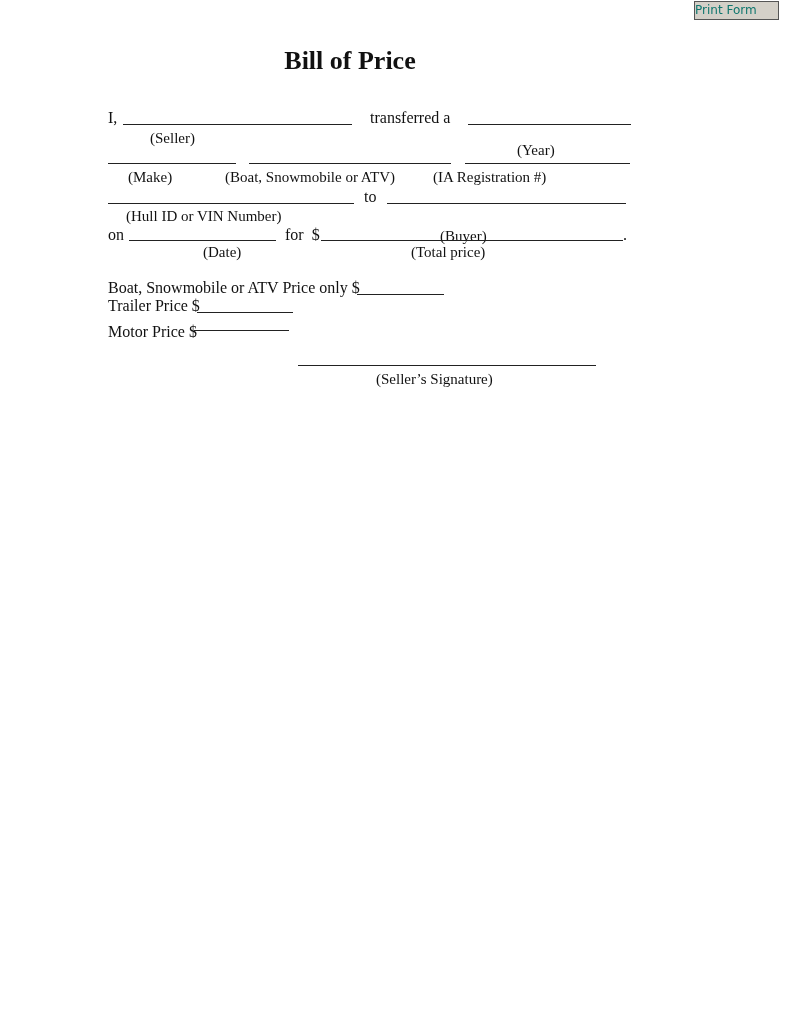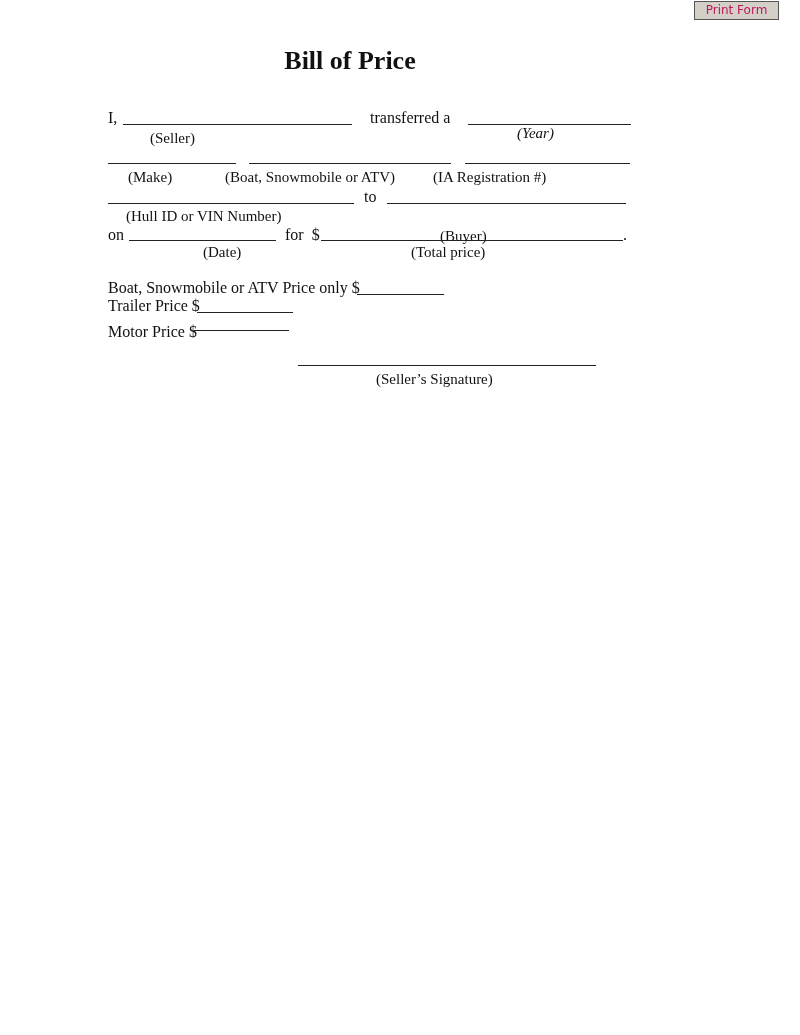--- a/index.html
+++ b/index.html
@@ -1,40 +1,40 @@
 <!DOCTYPE html>
 <html><head>
 <meta charset="utf-8">
 <style>
   html, body { margin: 0; padding: 0; background: #ffffff; }
   body { width: 800px; height: 1035px; position: relative; overflow: hidden;
          font-family: "Liberation Serif", "DejaVu Serif", serif; color: #111; }
   .print-btn { position: absolute; left: 694px; top: 1px; width: 85px; height: 19px;
                background: #d4d0c8; border: 1px solid #555; box-sizing: border-box;
                font-family: "DejaVu Sans", "Liberation Sans", sans-serif; font-size: 12px;
-               text-align: center; line-height: 17px; color: #be185d; cursor: pointer; }
+               text-align: left; line-height: 17px; color: #0f766e; cursor: pointer; }
   .title { position: absolute; left: 0; width: 700px; top: 46px; text-align: center;
            font-weight: bold; font-size: 26px; }
   .t { position: absolute; font-size: 16px; white-space: nowrap; line-height: 18px; }
   .lbl { position: absolute; font-size: 15px; white-space: nowrap; line-height: 18px; }
   .line { position: absolute; height: 0; border-bottom: 1px solid #222; }
 </style>
 </head>
 <body>
 
 <div class="print-btn">Print Form</div>
 
 <div class="title">Bill of Price</div>
 
 <span class="t" style="left:108px; top:109px;">I,</span>
 <div class="line" style="left:123px; top:124px; width:229px;"></div>
 <span class="t" style="left:370px; top:109px;">transferred a</span>
 <div class="line" style="left:468px; top:124px; width:163px;"></div>
 <span class="lbl" style="left:150px; top:129px;">(Seller)</span>
-<span class="lbl" style="left:517px; top:124px;font-style:italic;">(Year)</span>
+<span class="lbl" style="left:517px; top:141px;">(Year)</span>
 
 <div class="line" style="left:108px; top:163px; width:128px;"></div>
 <div class="line" style="left:249px; top:163px; width:202px;"></div>
 <div class="line" style="left:465px; top:163px; width:165px;"></div>
 <span class="lbl" style="left:128px; top:168px;">(Make)</span>
 <span class="lbl" style="left:225px; top:168px;">(Boat, Snowmobile or ATV)</span>
 <span class="lbl" style="left:433px; top:168px;">(IA Registration #)</span>
 
 <div class="line" style="left:108px; top:203px; width:246px;"></div>
 <span class="t" style="left:364px; top:188px;">to</span>

